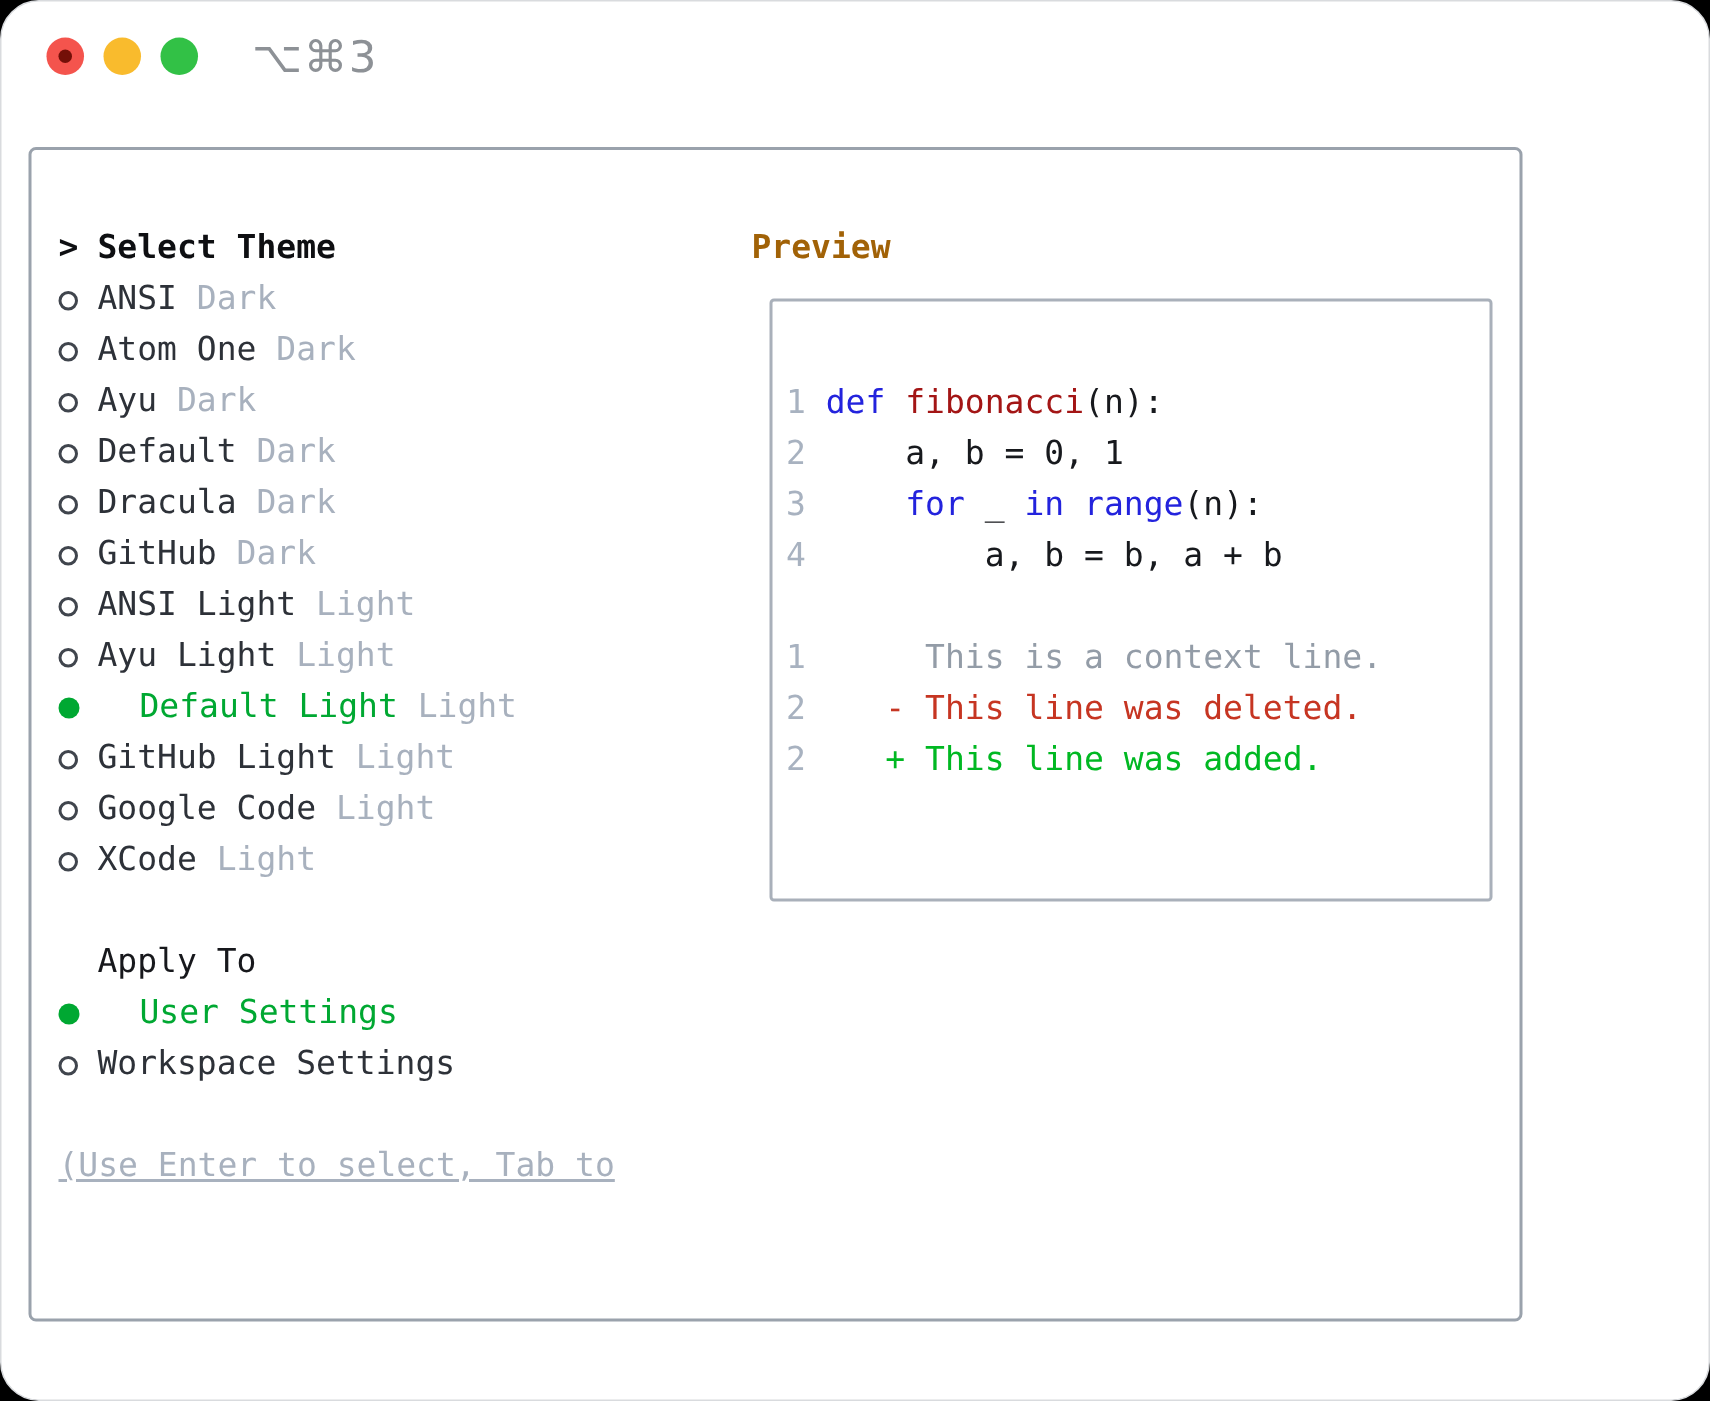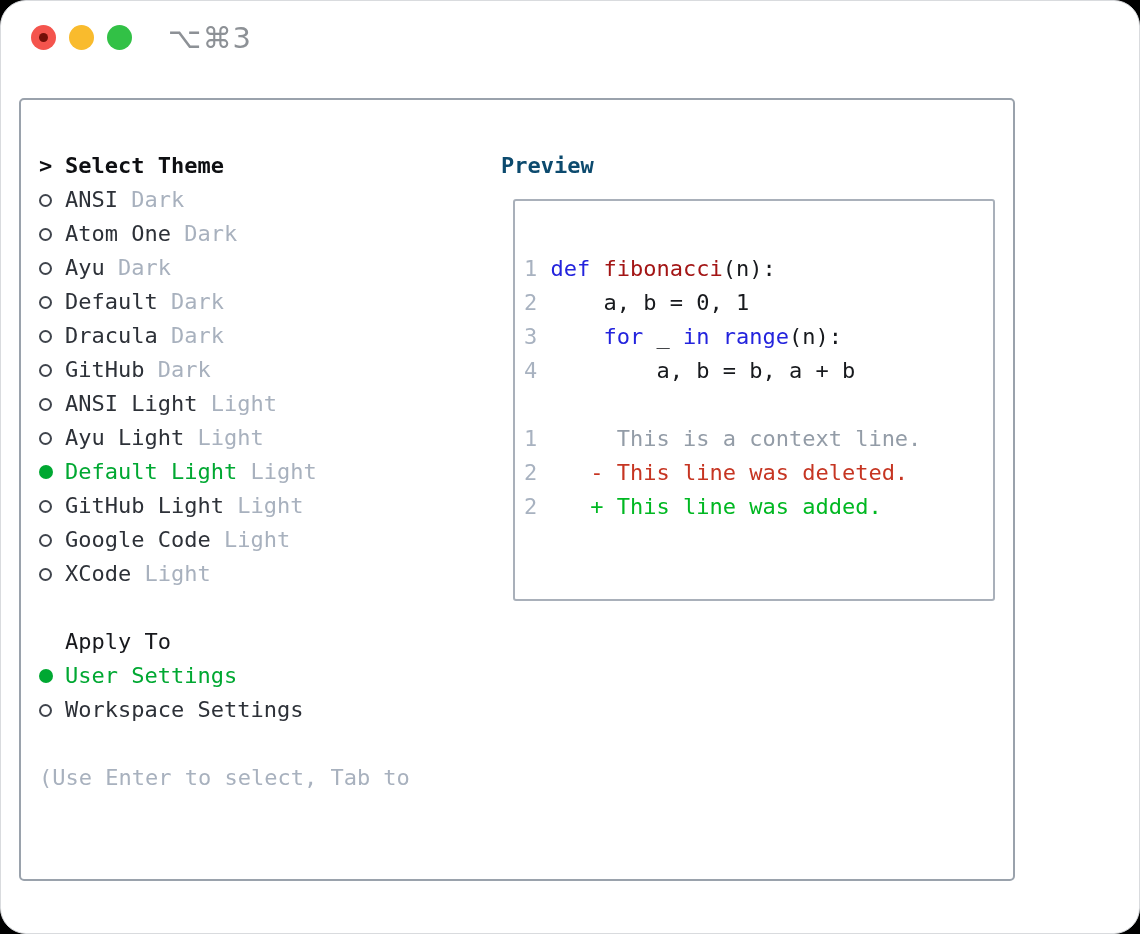--- a/index.html
+++ b/index.html
@@ -23,26 +23,26 @@
          font-size:22px;line-height:34px;}
   .left-col{position:absolute;left:18px;top:49px;}
   .row{height:34px;display:flex;align-items:center;white-space:pre;}
   .ind{width:26px;flex:none;display:flex;align-items:center;justify-content:flex-start;}
   .prompt{font-weight:bold;color:#0e0f12;}
   .circle{width:13px;height:13px;box-sizing:border-box;border:2px solid #40454d;border-radius:50%;}
   .circle.sel{width:14px;height:14px;background:var(--accent_green);border:none;}
   .hdr{font-weight:bold;color:#0e0f12;}
   .hdr2{color:#17181c;}
   .nm{color:var(--text_dark,#2d3138);}
-  .nm.sel{color:var(--accent_green,#00a832);}
+  .nm.sel{color:var(--accent_green,#00a832);margin-left:28px;}
   .var{color:var(--muted_gray,#a8b1be);}
-  .hintline{color:var(--muted_gray,#a8b1be);}
+  .hintline{color:var(--muted_gray,#a8b1be);text-decoration:underline;}
   
   .preview-title{position:absolute;left:480px;top:49px;height:34px;line-height:34px;
-                 font-weight:bold;color:#0c4a6e;}
+                 font-weight:bold;color:#a16207;}
   .preview-box{position:absolute;left:492px;top:99px;width:482px;height:402px;
                box-sizing:border-box;border:2px solid #a9b0ba;border-radius:3px;
                padding:51px 0 0 9px;overflow:hidden;}
   .pline{height:34px;line-height:34px;white-space:pre;font-size:22px;}
   .c-ln{color:var(--line_number_gray,#a8b2c0);}
   .c-pl{color:var(--code_text,#17191d);}
   .c-kw{color:var(--keyword_blue,#2323dd);}
   .c-fn{color:var(--function_red,#a31515);}
   .c-ctx{color:var(--context_gray,#939ca7);}
   .c-del{color:var(--diff_deleted_red,#c63522);}

